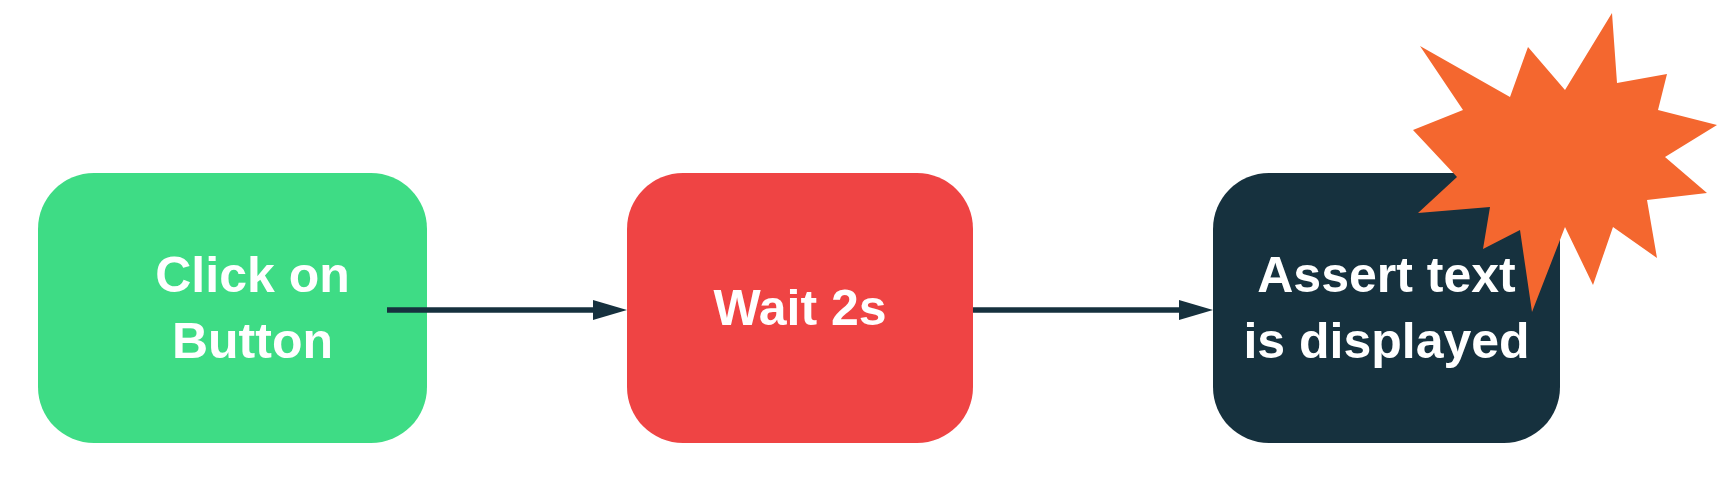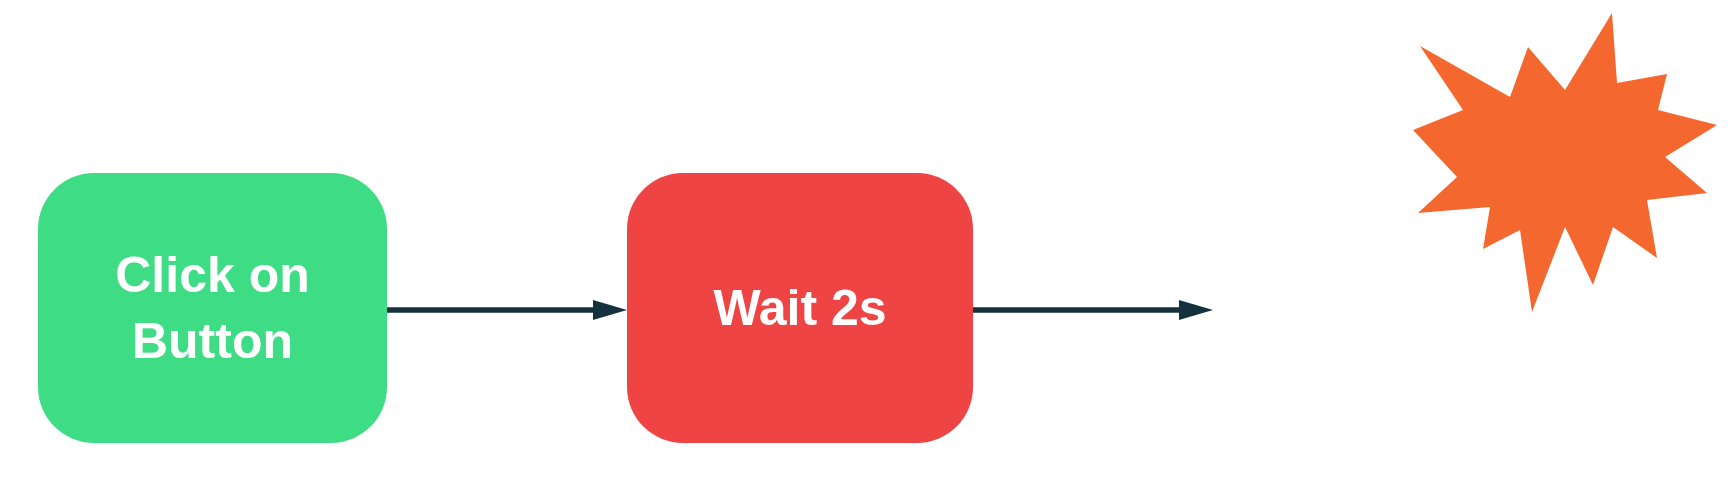--- a/index.html
+++ b/index.html
@@ -18,21 +18,21 @@
   .node {
     position: absolute;
     top: 173px;
     height: 270px;
     border-radius: 56px;
     display: flex;
     align-items: center;
     justify-content: center;
     text-align: center;
   }
-  .node--1 { left: 38px;   width: 349px; background: #3edc85; }
+  .node--1 { left: 38px;   width: 349px; background: #3edc85; padding-left: 40px; }
   .node--2 { left: 627px;  width: 346px; background: #ef4444; }
   .node--3 { left: 1213px; width: 347px; background: #16313e; }
   .node-label {
     font-weight: bold;
     font-size: 50px;
     line-height: 66px;
     color: #ffffff;
     white-space: pre-line;
   }
   .connector {
@@ -58,20 +58,24 @@
 
   <div class="node node--1">
     <div class="node-label">Click on
 Button</div>
   </div>
 
   <div class="node node--2">
     <div class="node-label">Wait 2s</div>
   </div>
 
+  <div class="node node--3">
+    <div class="node-label">Assert text
+is displayed</div>
+  </div>
 
   <svg class="connector connector--1" viewBox="0 0 240 20">
     <line x1="0" y1="10" x2="212" y2="10" stroke-width="5.5" stroke="#16313e"></line>
     <polygon points="206,0 240,10 206,20" fill="#16313e"></polygon>
   </svg>
 
   <svg class="connector connector--2" viewBox="0 0 240 20">
     <line x1="0" y1="10" x2="212" y2="10" stroke-width="5.5" stroke="#16313e"></line>
     <polygon points="206,0 240,10 206,20" fill="#16313e"></polygon>
   </svg>

